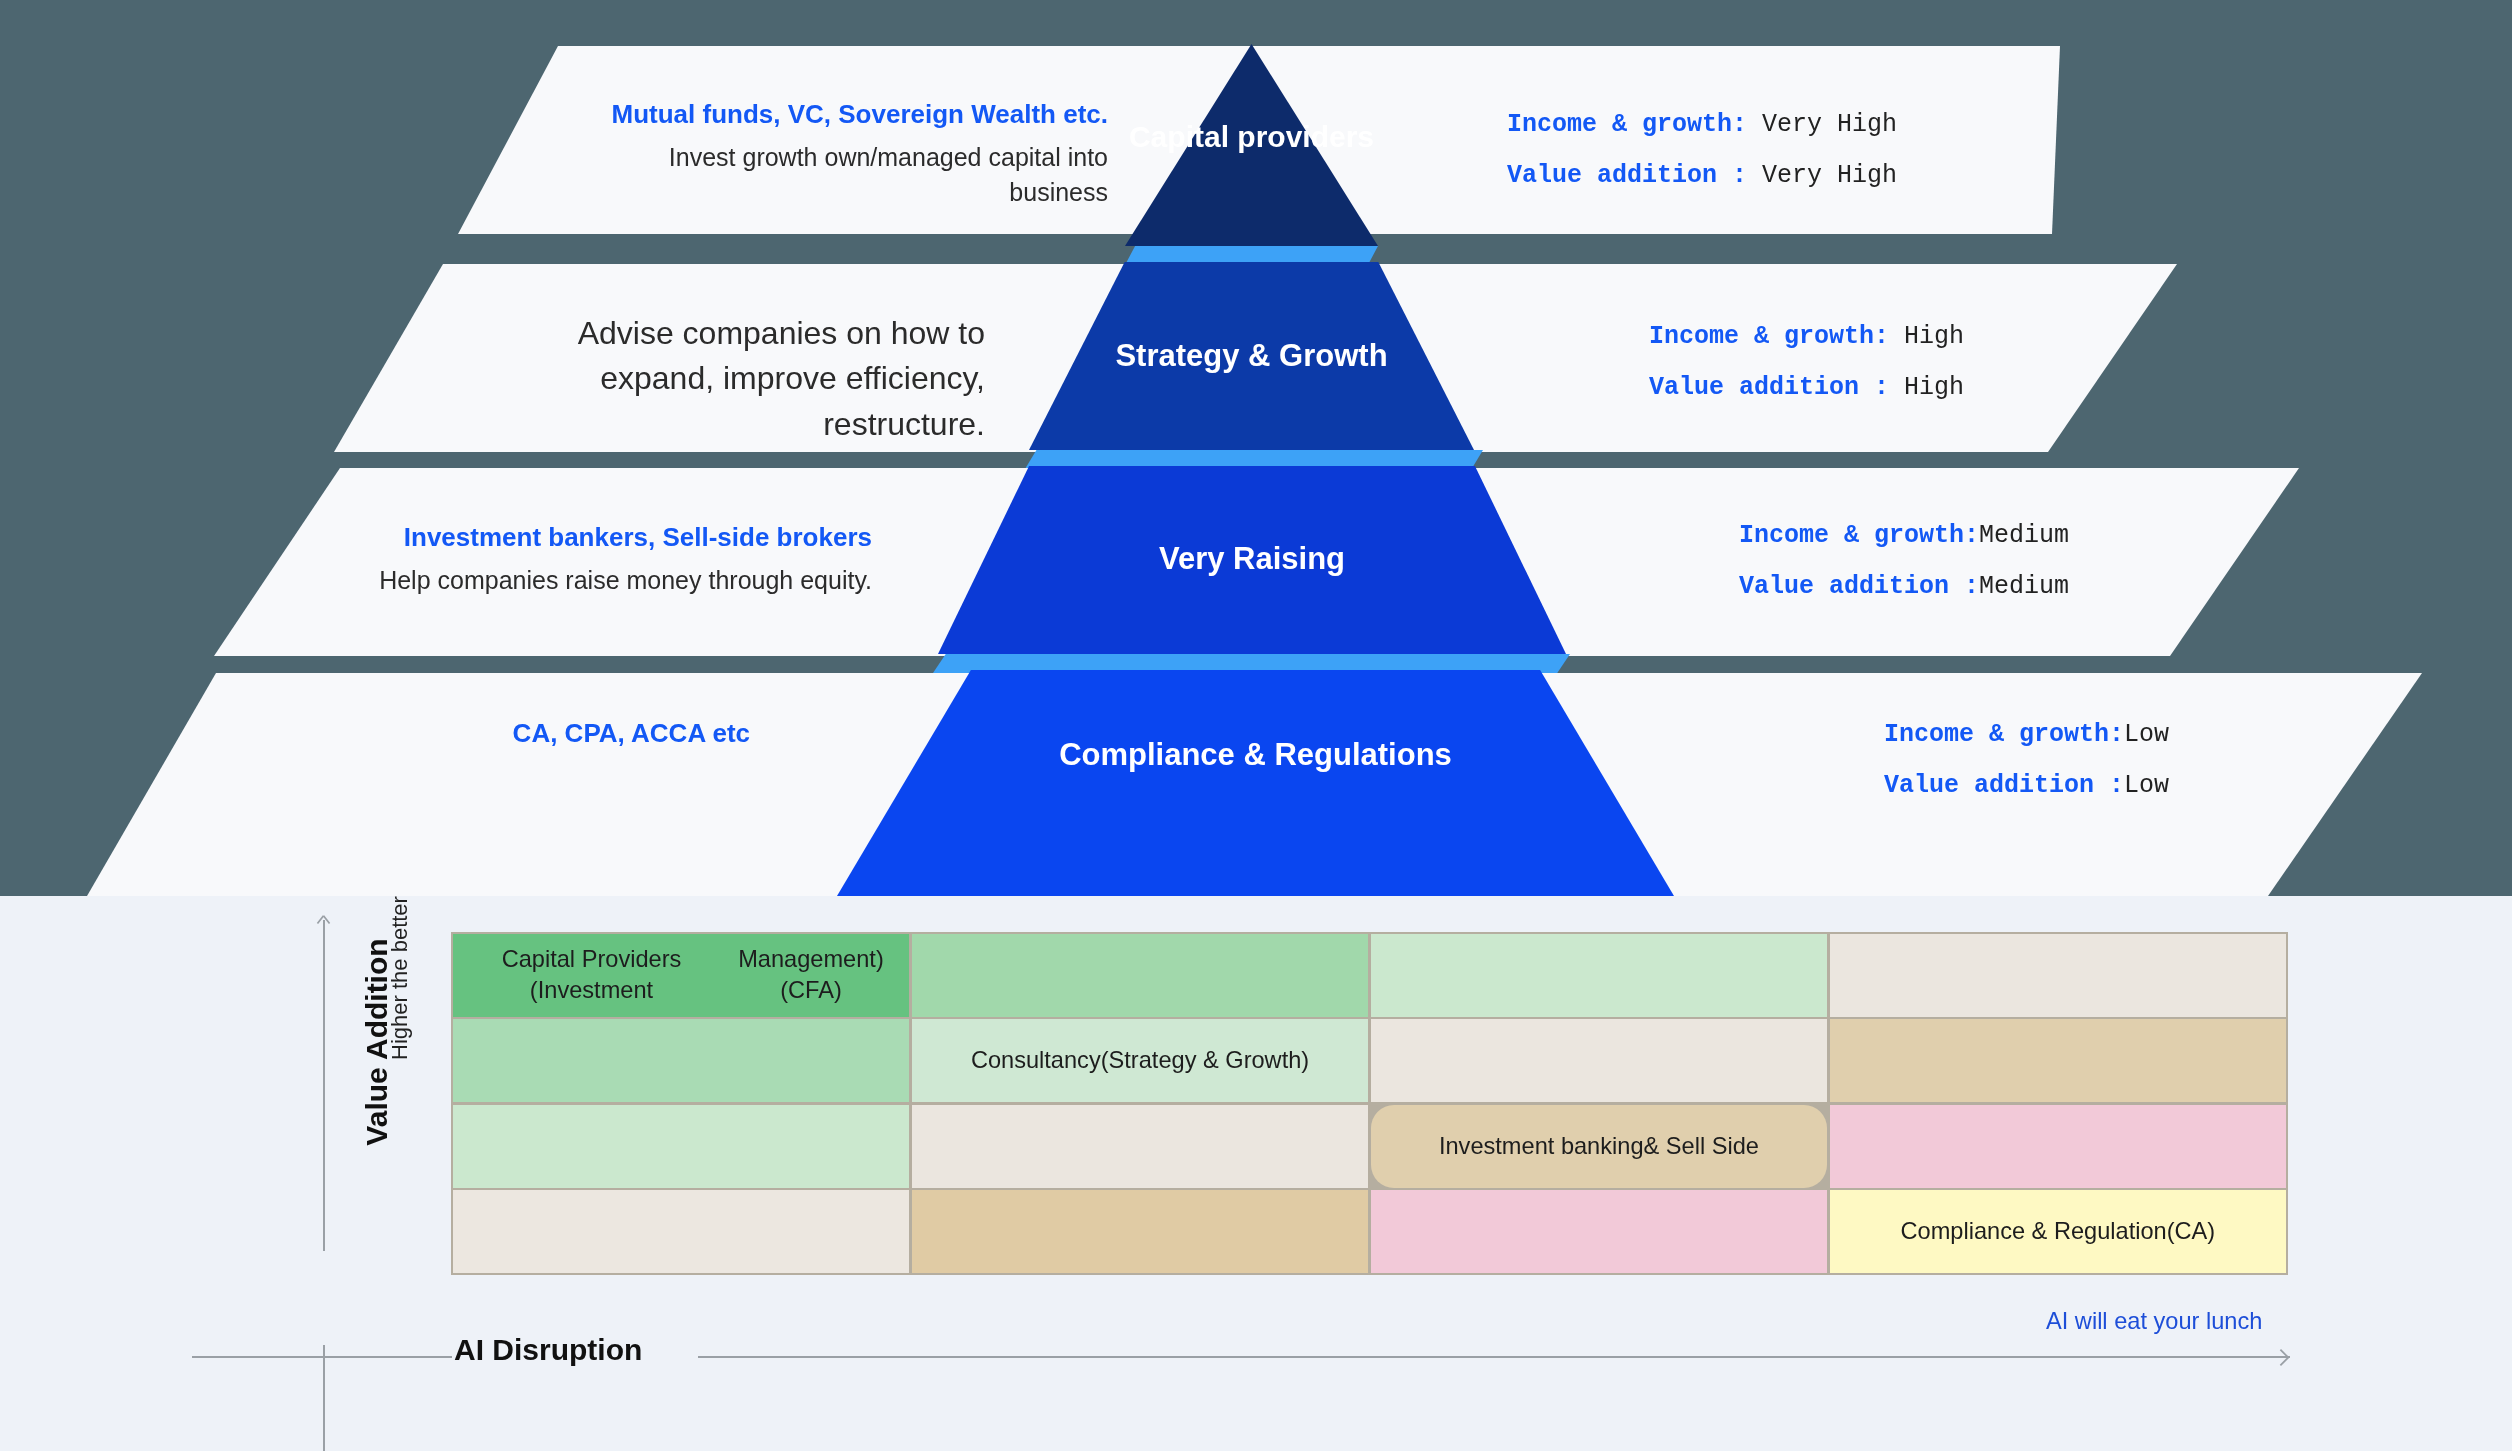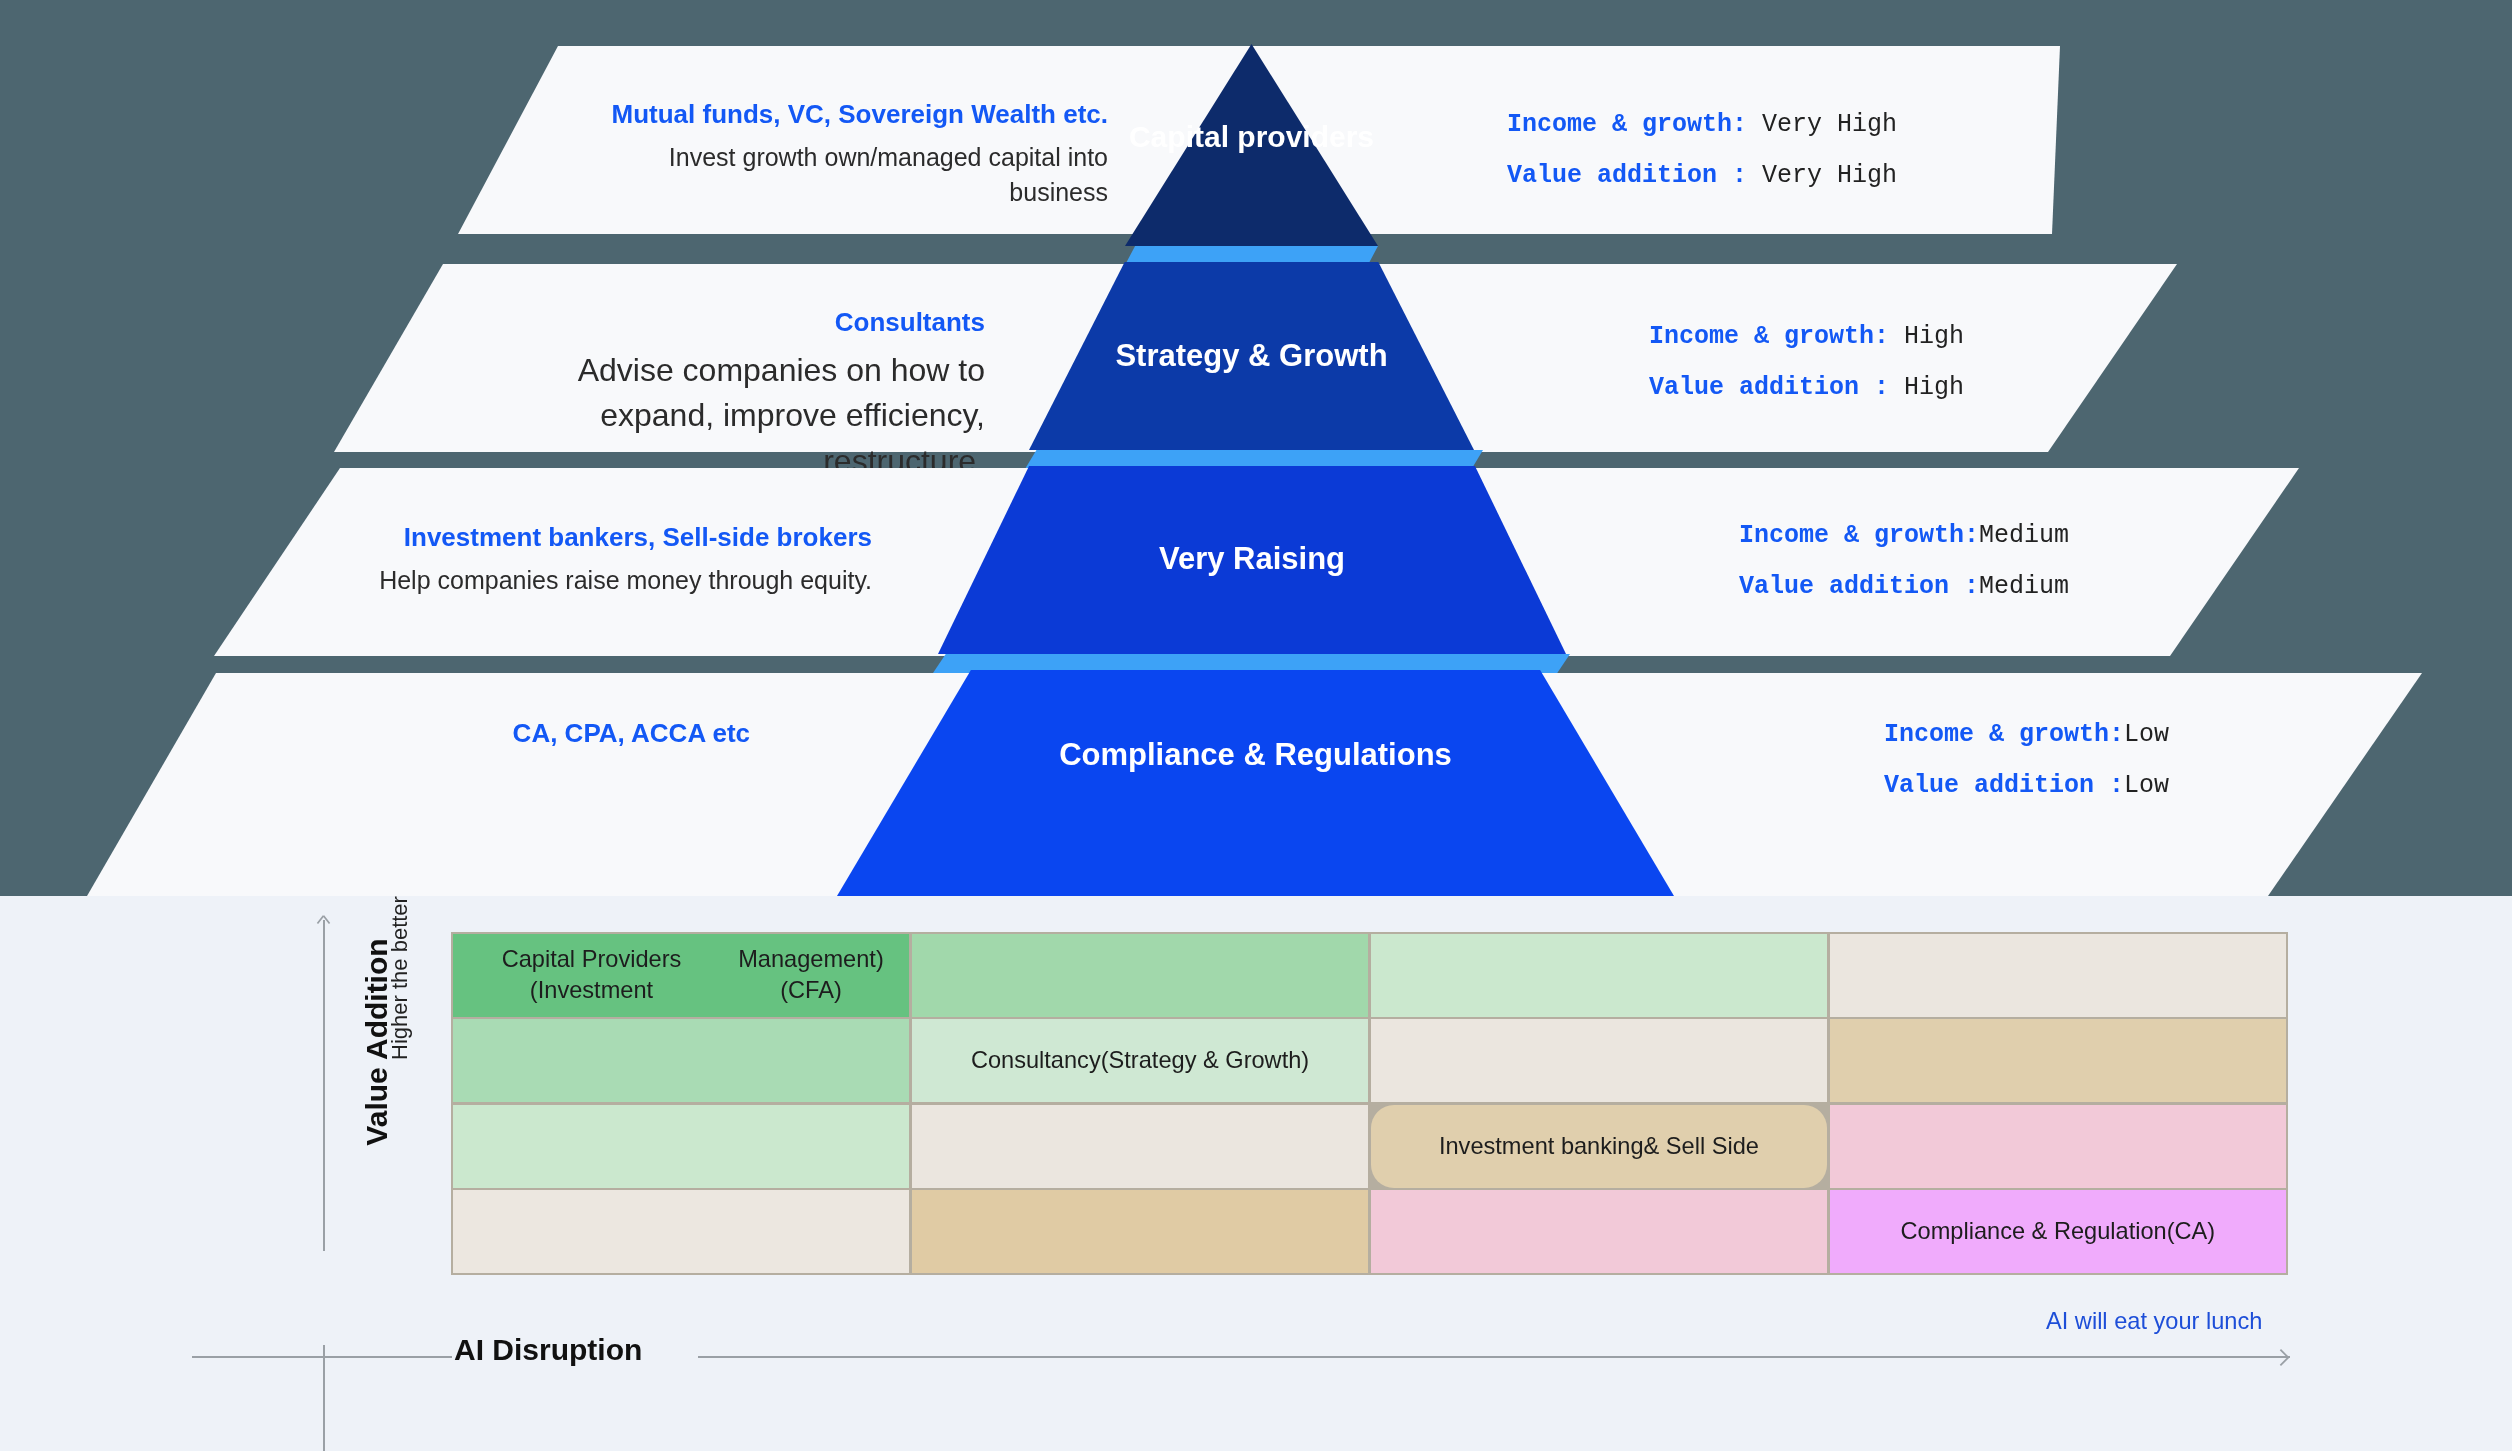--- a/index.html
+++ b/index.html
@@ -173,21 +173,20 @@
     <span>Capital providers</span>
   </div>
 
   <div class="tri" style="left:1125px;top:246px;width:253px;height:19px;background:#3da2f7;
               clip-path:polygon(4% 0%,100% 0%,96% 100%,0% 100%);"></div>
 
   <div class="band" style="left:0px;top:264px;width:2512px;height:188px;
               clip-path:polygon(443px 0px,2177px 0px,2048px 188px,334px 188px);"></div>
 
   <div class="band-left" style="left:488px;top:304px;width:497px;">
-    <div class="lbl" style="font-size:26px;">Consultants</div>
     <div class="desc" style="font-size:32px;margin-top:7px;">Advise companies on how to expand, improve efficiency, restructure.</div>
   </div>
 
   <div class="band-right" style="left:1649px;top:324px;">
     <div class="kv">
       <span class="lbl" style="font-size:25px;">Income &amp; growth:</span><span class="val" style="font-size:25px;"> High</span>
     </div>
     <div class="kv" style="margin-top:26px;">
       <span class="lbl" style="font-size:25px;">Value addition :</span><span class="val" style="font-size:25px;"> High</span>
     </div>
@@ -290,18 +289,18 @@
     <div class="cell" style="background: rgb(203, 232, 206);"></div>
     <div class="cell" style="background: rgb(235, 230, 223);"></div>
     <div class="cell" style="background: rgb(224, 207, 173); border-radius: 23px;">
       <span>Investment banking</span>
       <span>&amp; Sell Side</span>
     </div>
     <div class="cell" style="background: rgb(242, 201, 216);"></div>
     <div class="cell" style="background: rgb(236, 231, 224);"></div>
     <div class="cell" style="background: rgb(224, 203, 164);"></div>
     <div class="cell" style="background: rgb(242, 201, 216);"></div>
-    <div class="cell" style="background: #f0abfc;">
+    <div class="cell" style="background: #fef9c3;">
       <span>Compliance &amp; Regulation</span>
       <span>(CA)</span>
     </div>
   </div>
 
 
 </body></html>

